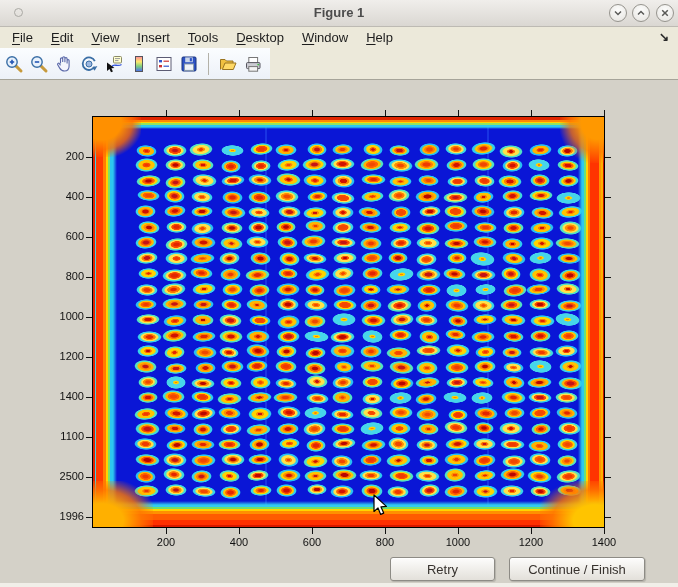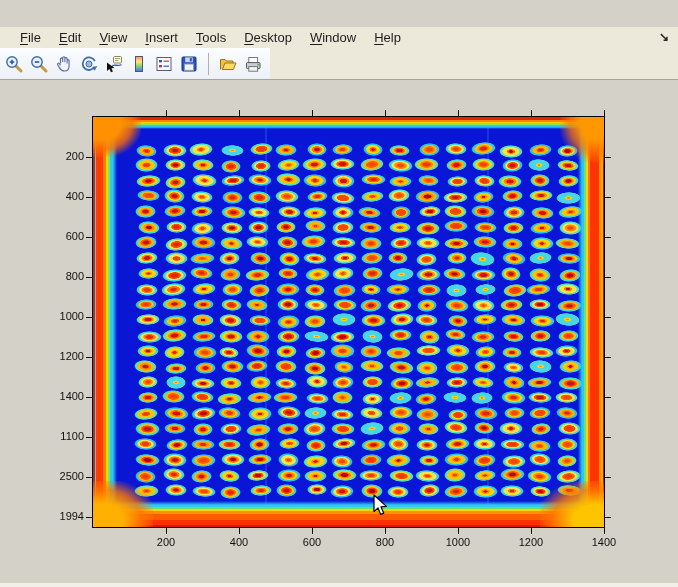--- a/index.html
+++ b/index.html
@@ -12,21 +12,21 @@
   .titlebar .title{position:absolute;left:0;right:0;top:5px;text-align:center;
                    font-size:13px;font-weight:bold;color:#4c4c4c;}
   .win-left-icon{position:absolute;left:14px;top:8px;width:9px;height:9px;
                  border:1px solid #aaa9a4;border-radius:50%;box-sizing:border-box;}
   .winbtn{position:absolute;top:4px;width:18px;height:18px;border:1px solid #96948e;
           border-radius:50%;background:radial-gradient(circle at 50% 32%,#fdfdfc,#e5e3df);
           display:flex;align-items:center;justify-content:center;box-sizing:border-box;padding:0;cursor:default;}
   #btn-min{left:609px;} #btn-max{left:632px;} #btn-close{left:656px;}
   
   .menubar{position:absolute;top:27px;left:0;right:0;height:21px;background:#ece9da;
-           display:flex;align-items:center;padding-left:11px;}
+           display:flex;align-items:center;padding-left:3px;}
   .menu-item{font-size:13px;color:#1d1d1d;padding:2px 9px 3px 9px;white-space:nowrap;}
   .menu-item u{text-underline-offset:2px;}
   .dock-arrow{position:absolute;right:9px;top:3px;font-size:12px;color:#2a2a2a;font-weight:bold;}
   
   .toolbar{position:absolute;top:48px;left:0;right:0;height:31px;background:#ece9da;
            border-bottom:1px solid #a6a499;}
   .toolbar-strip{position:absolute;left:0;top:0;bottom:0;width:266px;
                  background:linear-gradient(#fbfdff,#ecf1f8);display:flex;align-items:center;
                  padding-left:4px;gap:5px;}
   .tool-icon{width:20px;height:20px;display:inline-block;}
@@ -76,20 +76,40 @@
   #btn-retry{left:390px;width:105px;}
   #btn-continue{left:509px;width:136px;}
   .bottom-strip{position:absolute;bottom:0;left:0;right:0;height:4px;background:#f1efe9;}
   .cursor{position:absolute;left:373px;top:414px;pointer-events:none;}
 </style>
 </head>
 <body>
 
 <div class="window">
 
+  <div class="titlebar">
+    <span class="win-left-icon"></span>
+    <div class="title">Figure 1</div>
+    <button class="winbtn" id="btn-min">
+      <svg width="10" height="10" viewBox="0 0 10 10">
+          <polyline points="2,3.5 5,6.5 8,3.5" fill="none" stroke="#5a5a58" stroke-width="1.5"></polyline>
+        </svg>
+    </button>
+    <button class="winbtn" id="btn-max">
+      <svg width="10" height="10" viewBox="0 0 10 10">
+          <polyline points="2,6.5 5,3.5 8,6.5" fill="none" stroke="#5a5a58" stroke-width="1.5"></polyline>
+        </svg>
+    </button>
+    <button class="winbtn" id="btn-close">
+      <svg width="10" height="10" viewBox="0 0 10 10">
+          <line x1="2.2" y1="2.2" x2="7.8" y2="7.8" stroke="#5a5a58" stroke-width="1.5"></line>
+          <line x1="7.8" y1="2.2" x2="2.2" y2="7.8" stroke="#5a5a58" stroke-width="1.5"></line>
+        </svg>
+    </button>
+  </div>
 
   <div class="menubar">
 
     <span class="menu-item"><u>F</u>ile</span>
       <span class="menu-item"><u>E</u>dit</span>
       <span class="menu-item"><u>V</u>iew</span>
       <span class="menu-item"><u>I</u>nsert</span>
       <span class="menu-item"><u>T</u>ools</span>
       <span class="menu-item"><u>D</u>esktop</span>
       <span class="menu-item"><u>W</u>indow</span>
@@ -593,23 +613,25 @@
         <div class="tick" style="left: 512px; top: 280px; width: 6px; height: 1px;"></div>
         <div class="tick-label ylab" style="left: -55px; top: 273px;">1400</div>
         <div class="tick" style="left: -7px; top: 320px; width: 6px; height: 1px;"></div>
         <div class="tick" style="left: 512px; top: 320px; width: 6px; height: 1px;"></div>
         <div class="tick-label ylab" style="left: -55px; top: 313px;">1100</div>
         <div class="tick" style="left: -7px; top: 360px; width: 6px; height: 1px;"></div>
         <div class="tick" style="left: 512px; top: 360px; width: 6px; height: 1px;"></div>
         <div class="tick-label ylab" style="left: -55px; top: 353px;">2500</div>
         <div class="tick" style="left: -7px; top: 400px; width: 6px; height: 1px;"></div>
         <div class="tick" style="left: 512px; top: 400px; width: 6px; height: 1px;"></div>
-        <div class="tick-label ylab" style="left: -55px; top: 393px;">1994</div>
+        <div class="tick-label ylab" style="left: -55px; top: 393px;">1996</div>
       </div>
 
+    <button class="action-btn" id="btn-retry">Retry</button>
+    <button class="action-btn" id="btn-continue">Continue / Finish</button>
 
     <svg class="cursor" width="16" height="23" viewBox="0 0 16 23" style="left: 373px; top: 414px;">
       <polygon points="1,1 1,17.5 5,14 7.7,20.4 10.7,19.1 8,12.9 13.4,12.4" fill="#ffffff" stroke="#000000" stroke-width="1.2" stroke-linejoin="round"></polygon>
     </svg>
   </div>
 
   <div class="bottom-strip"></div>
 </div>
 
 </body></html>

